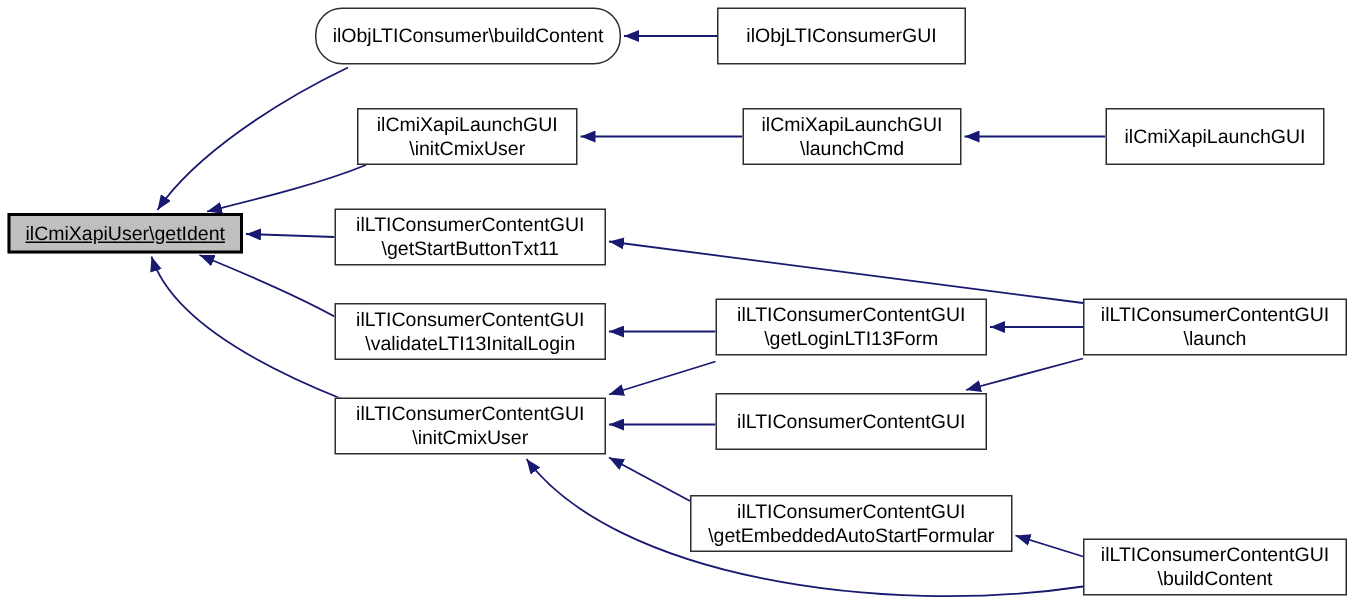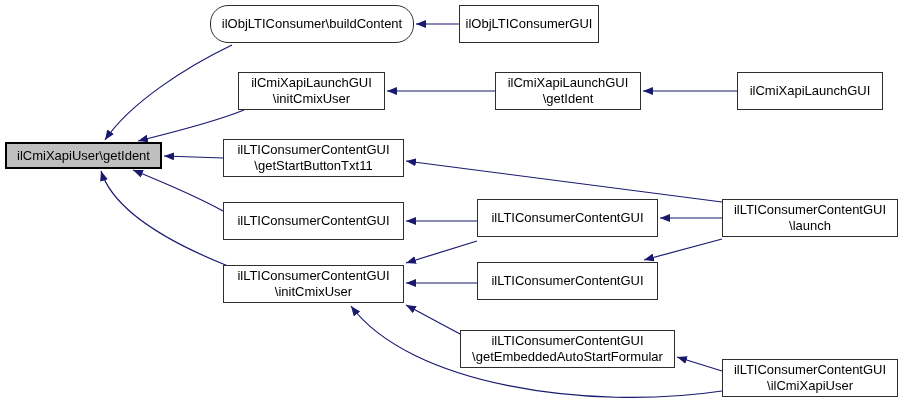--- a/index.html
+++ b/index.html
@@ -35,20 +35,21 @@
     align-items: center;
     text-align: center;
     font-size: 13px;
     line-height: 16px;
     white-space: nowrap;
     cursor: pointer;
   }
   .node.main {
     background: var(--main-fill, #bfbfbf);
     border: 2px solid var(--main-border, #000000);
+    text-decoration: underline;
   }
   .node .line { display: block; }
 </style>
 </head>
 <body>
 
 <div id="stage">
   <svg id="edges" viewBox="0 0 905 407" xmlns="http://www.w3.org/2000/svg">
     <defs>
       <marker id="arrowhead" markerUnits="userSpaceOnUse" markerWidth="11" markerHeight="8" refX="10" refY="4" orient="auto">
@@ -72,56 +73,58 @@
       <path d="M228,266 C158,238 112,206 101,171" class="edge" marker-end="url(#arrowhead)"></path>
       <path d="M722,371 L677,357" class="edge" marker-end="url(#arrowhead)"></path>
       <path d="M722,391 C588,411 410,385 351,306" class="edge" marker-end="url(#arrowhead)"></path>
     </svg>
 <div class="node main" style="left: 5px; top: 142px; width: 157px; height: 27px;">
       <span class="line">ilCmiXapiUser\getIdent</span>
     </div>
     <div class="node" style="left: 210px; top: 5px; width: 204px; height: 38px; border-radius: 18px;">
       <span class="line">ilObjLTIConsumer\buildContent</span>
     </div>
-    <div class="node" style="left: 459px; top: 5px; width: 140px; height: 38px;">
+    <div class="node" style="left: 478px; top: 5px; width: 166px; height: 38px;">
       <span class="line">ilObjLTIConsumerGUI</span>
     </div>
     <div class="node" style="left: 238px; top: 72px; width: 147px; height: 38px;">
       <span class="line">ilCmiXapiLaunchGUI</span>
       <span class="line">\initCmixUser</span>
     </div>
     <div class="node" style="left: 495px; top: 72px; width: 146px; height: 38px;">
       <span class="line">ilCmiXapiLaunchGUI</span>
-      <span class="line">\getIdent</span>
+      <span class="line">\launchCmd</span>
     </div>
     <div class="node" style="left: 737px; top: 72px; width: 146px; height: 38px;">
       <span class="line">ilCmiXapiLaunchGUI</span>
     </div>
     <div class="node" style="left: 223px; top: 139px; width: 181px; height: 38px;">
       <span class="line">ilLTIConsumerContentGUI</span>
       <span class="line">\getStartButtonTxt11</span>
     </div>
     <div class="node" style="left: 223px; top: 202px; width: 181px; height: 38px;">
       <span class="line">ilLTIConsumerContentGUI</span>
+      <span class="line">\validateLTI13InitalLogin</span>
     </div>
     <div class="node" style="left: 477px; top: 199px; width: 181px; height: 38px;">
       <span class="line">ilLTIConsumerContentGUI</span>
+      <span class="line">\getLoginLTI13Form</span>
     </div>
     <div class="node" style="left: 722px; top: 199px; width: 176px; height: 38px;">
       <span class="line">ilLTIConsumerContentGUI</span>
       <span class="line">\launch</span>
     </div>
     <div class="node" style="left: 223px; top: 265px; width: 181px; height: 38px;">
       <span class="line">ilLTIConsumerContentGUI</span>
       <span class="line">\initCmixUser</span>
     </div>
     <div class="node" style="left: 477px; top: 262px; width: 181px; height: 38px;">
       <span class="line">ilLTIConsumerContentGUI</span>
     </div>
     <div class="node" style="left: 460px; top: 330px; width: 215px; height: 38px;">
       <span class="line">ilLTIConsumerContentGUI</span>
       <span class="line">\getEmbeddedAutoStartFormular</span>
     </div>
     <div class="node" style="left: 722px; top: 359px; width: 176px; height: 38px;">
       <span class="line">ilLTIConsumerContentGUI</span>
-      <span class="line">\ilCmiXapiUser</span>
+      <span class="line">\buildContent</span>
     </div>
   </div>
 
 </body></html>

